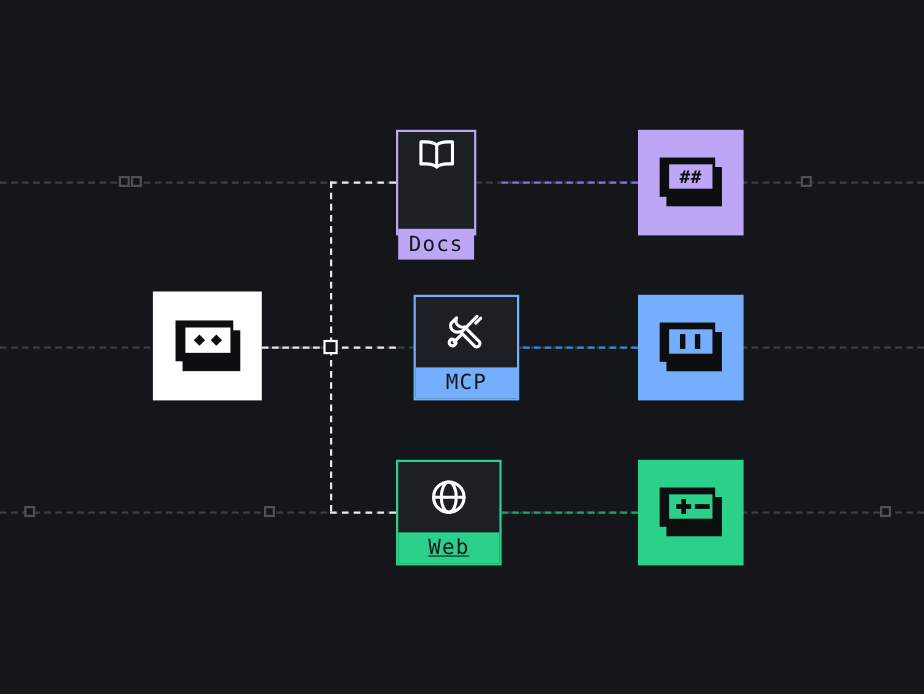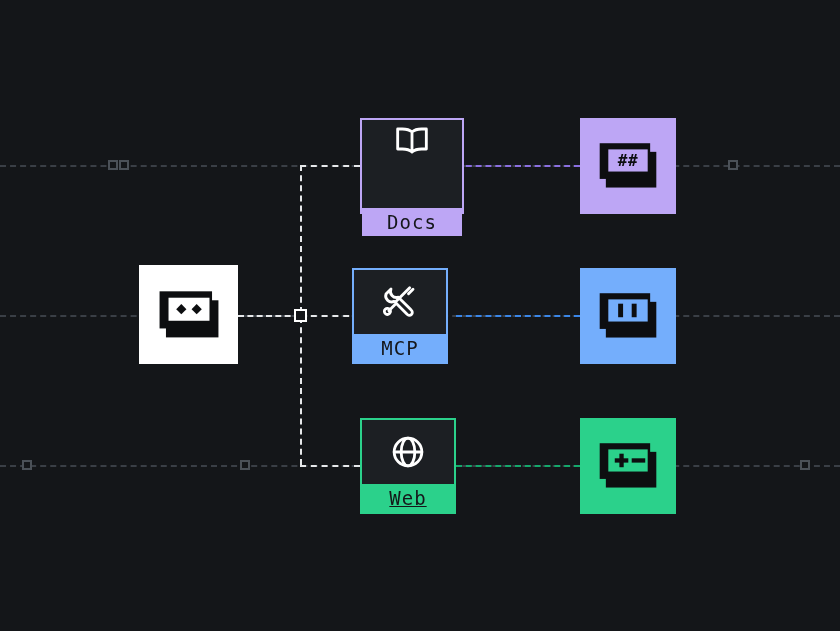--- a/index.html
+++ b/index.html
@@ -157,29 +157,29 @@
     <div class="link" style="left: 456px; top: 465px; width: 124px; border-top: 2px dashed rgb(20, 168, 107);"></div>
     <div class="logo-tile" style="left: 139px; top: 265px; width: 99px; height: 99px;">
       <svg width="64" height="50" viewBox="0 0 100 78">
         <rect x="4" y="2" width="82" height="58" fill="#0d0e10"></rect>
         <rect x="14" y="16" width="82" height="58" fill="#0d0e10"></rect>
         <rect x="18" y="12" width="64" height="36" fill="#ffffff"></rect>
         <polygon points="38,22 46,30 38,38 30,30" fill="#0d0e10"></polygon>
         <polygon points="62,22 70,30 62,38 54,30" fill="#0d0e10"></polygon>
       </svg>
     </div>
-    <div class="node" style="left: 360px; top: 118px; width: 104px; height: 96px; border-color: rgb(189, 166, 245); background: rgb(28, 31, 35); gap: 48px;">
+    <div class="node" style="left: 360px; top: 118px; width: 73px; height: 96px; border-color: rgb(189, 166, 245); background: rgb(28, 31, 35); gap: 48px;">
       <div class="node-icon">
         <svg width="40" height="40" viewBox="0 0 24 24" fill="none" stroke="#ffffff" stroke-width="1.7" stroke-linecap="round" stroke-linejoin="round">
           <path d="M12 7.2C10.6 5.9 8.8 5.4 6.2 5.4H3.4v12h2.8c2.6 0 4.4 .5 5.8 1.8M12 7.2c1.4-1.3 3.2-1.8 5.8-1.8h2.8v12h-2.8c-2.6 0-4.4 .5-5.8 1.8M12 7.2v11.8"></path>
         </svg>
       </div>
       <div class="node-label" style="background: rgb(189, 166, 245);">Docs</div>
     </div>
-    <div class="node" style="left: 352px; top: 268px; width: 96px; height: 96px; border-color: rgb(116, 174, 252); background: rgb(28, 31, 35);">
+    <div class="node" style="left: 376px; top: 268px; width: 96px; height: 96px; border-color: rgb(116, 174, 252); background: rgb(28, 31, 35);">
       <div class="node-icon">
         <svg width="40" height="40" viewBox="0 0 24 24" fill="none" stroke="#ffffff" stroke-width="1.7" stroke-linecap="round" stroke-linejoin="round">
           <path d="M6.6 4.2a3.6 3.6 0 0 0 4.4 4.9l7.6 7.6a1.8 1.8 0 1 1-2.5 2.5l-7.6-7.6A3.6 3.6 0 0 1 3.6 7.2z"></path>
           <path d="M19.8 4.4l-2.7 2.7M17.8 3.4l-8.4 8.4M5.3 17.3l3.6-3.6"></path>
           <path d="M5.9 16.6a1.8 1.8 0 1 0-2.5 2.5 1.8 1.8 0 0 0 2.5-2.5z"></path>
         </svg>
       </div>
       <div class="node-label" style="background: rgb(116, 174, 252);">MCP</div>
     </div>
     <div class="node" style="left: 360px; top: 418px; width: 96px; height: 96px; border-color: rgb(43, 209, 139); background: rgb(28, 31, 35);">

